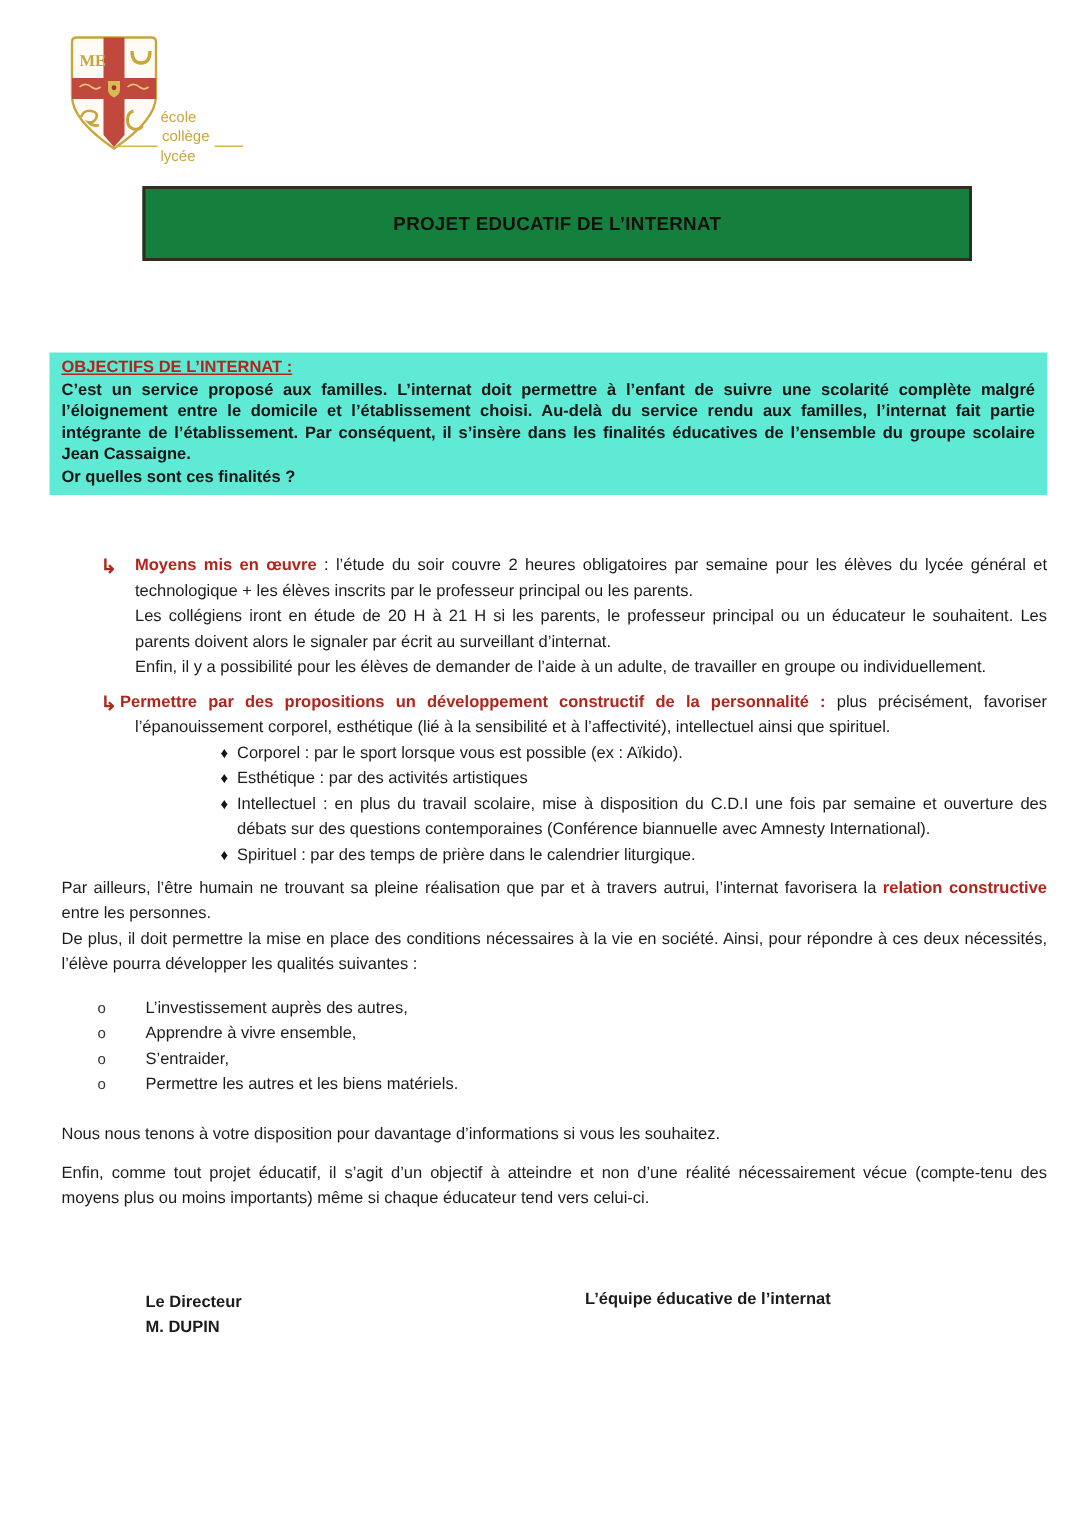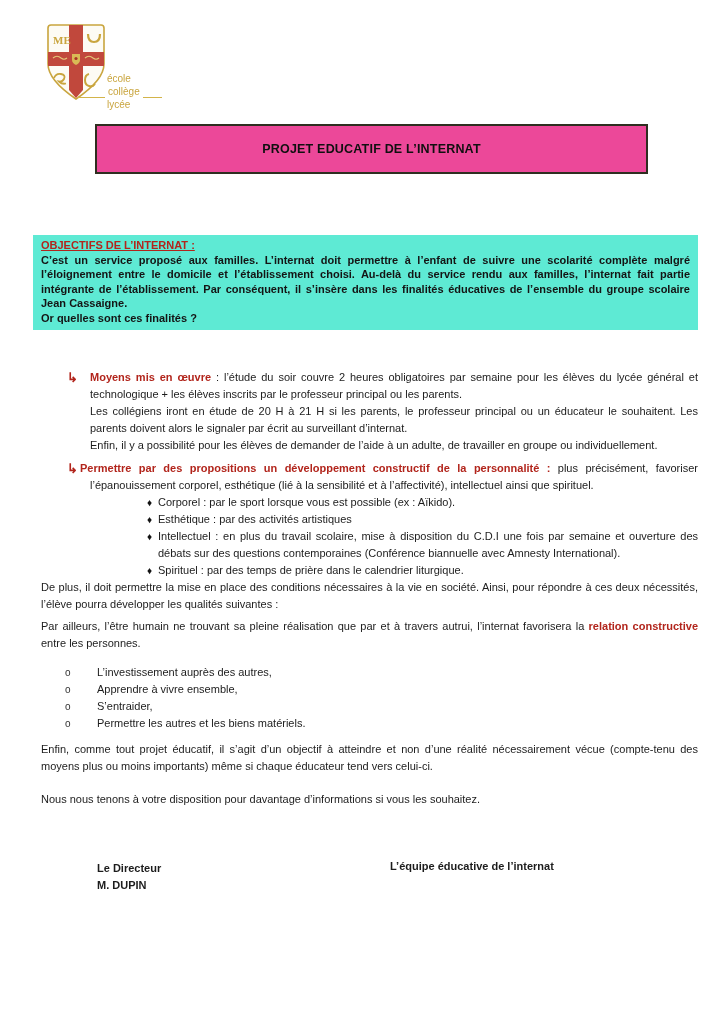--- a/index.html
+++ b/index.html
@@ -23,21 +23,21 @@
     color:#c9a53e; font-size:10px; line-height:13px;
   }
   .logo-text .ln { display:block; padding-left:30px; }
   .logo-text .ln2 { display:flex; align-items:flex-end; padding-left:0; }
   .logo-text .ln2::before { content:""; width:28px; height:1.5px; background:#d3b44a; margin-right:3px; }
   .logo-text .ln2::after  { content:""; width:19px; height:1.5px; background:#d3b44a; margin-left:3px; }
   
   .banner {
     margin-top:17px; margin-left:54px;
     width:553px; height:50px;
-    background:#ec4899;
+    background:#15803d;
     border:2px solid #2e2e20;
     display:flex; align-items:center; justify-content:center;
     font-weight:bold; font-size:12.5px; color:#101010; letter-spacing:.2px;
   }
   
   .objbox {
     margin-top:61px; margin-left:-8px;
     background:#5eead4;
     padding:3px 8px 4px 8px;
     font-weight:bold; line-height:14.6px; color:#141414;
@@ -131,44 +131,44 @@
     <div class="subitem">
       <span class="smark">♦</span>
       <span>Intellectuel : en plus du travail scolaire, mise à disposition du C.D.I une fois par semaine et ouverture des débats sur des questions contemporaines (Conférence biannuelle avec Amnesty International).</span>
     </div>
     <div class="subitem">
       <span class="smark">♦</span>
       <span>Spirituel : par des temps de prière dans le calendrier liturgique.</span>
     </div>
   </div>
 
+  <p class="para p-ailleurs"><span>Par ailleurs, l’être humain ne trouvant sa pleine réalisation que par et à travers autrui, l’internat favorisera la </span><span class="red">relation constructive</span><span> entre les personnes.</span></p>
   <p class="para">De plus, il doit permettre la mise en place des conditions nécessaires à la vie en société. Ainsi, pour répondre à ces deux nécessités, l’élève pourra développer les qualités suivantes :</p>
-  <p class="para p-ailleurs"><span>Par ailleurs, l’être humain ne trouvant sa pleine réalisation que par et à travers autrui, l’internat favorisera la </span><span class="red">relation constructive</span><span> entre les personnes.</span></p>
 
   <div class="olist">
     <div class="oitem">
       <span class="omark">o</span>
       <span>L’investissement auprès des autres,</span>
     </div>
     <div class="oitem">
       <span class="omark">o</span>
       <span>Apprendre à vivre ensemble,</span>
     </div>
     <div class="oitem">
       <span class="omark">o</span>
       <span>S’entraider,</span>
     </div>
     <div class="oitem">
       <span class="omark">o</span>
       <span>Permettre les autres et les biens matériels.</span>
     </div>
   </div>
 
+  <p class="para p-nous">Nous nous tenons à votre disposition pour davantage d’informations si vous les souhaitez.</p>
   <p class="para p-enfin">Enfin, comme tout projet éducatif, il s’agit d’un objectif à atteindre et non d’une réalité nécessairement vécue (compte-tenu des moyens plus ou moins importants) même si chaque éducateur tend vers celui-ci.</p>
-  <p class="para p-nous">Nous nous tenons à votre disposition pour davantage d’informations si vous les souhaitez.</p>
 
   <div class="sigs">
     <div class="sig-left">
       <div>Le Directeur</div>
       <div>M. DUPIN</div>
     </div>
     <div class="sig-right">L’équipe éducative de l’internat</div>
   </div>
 
 </div>

